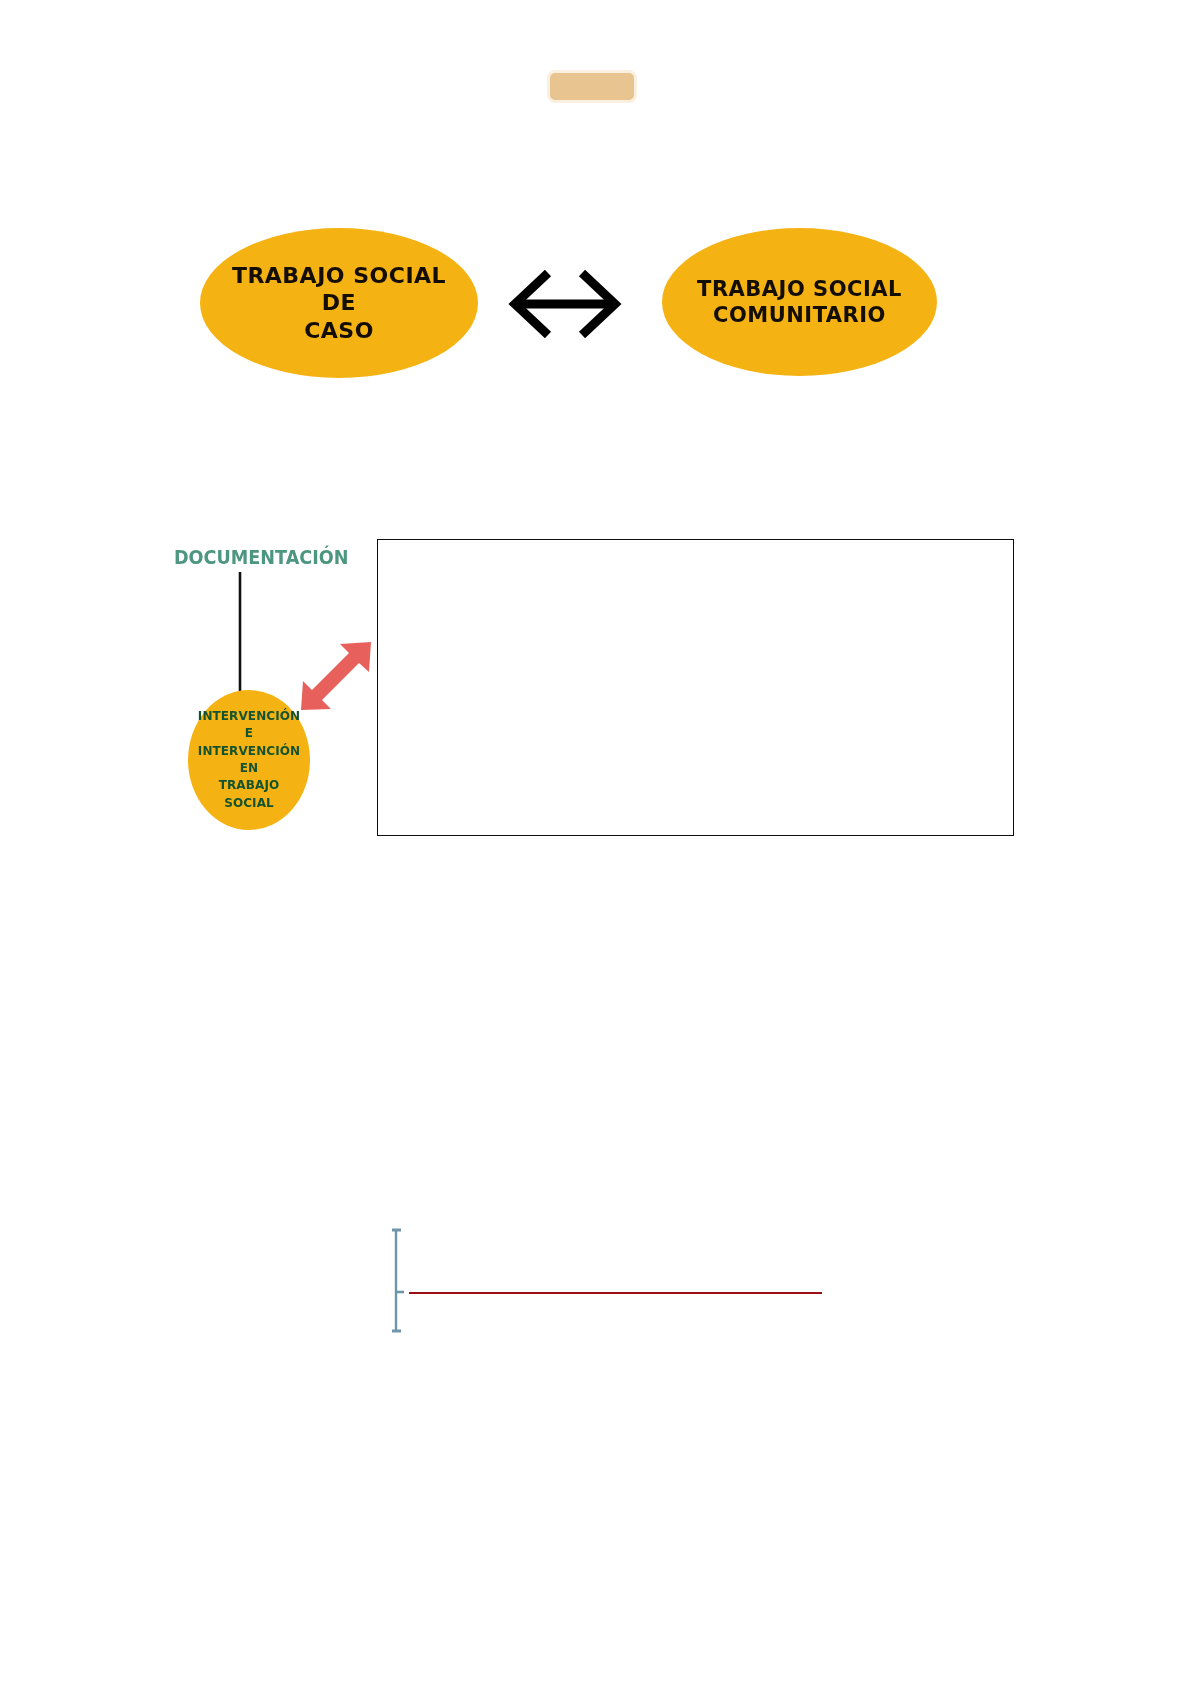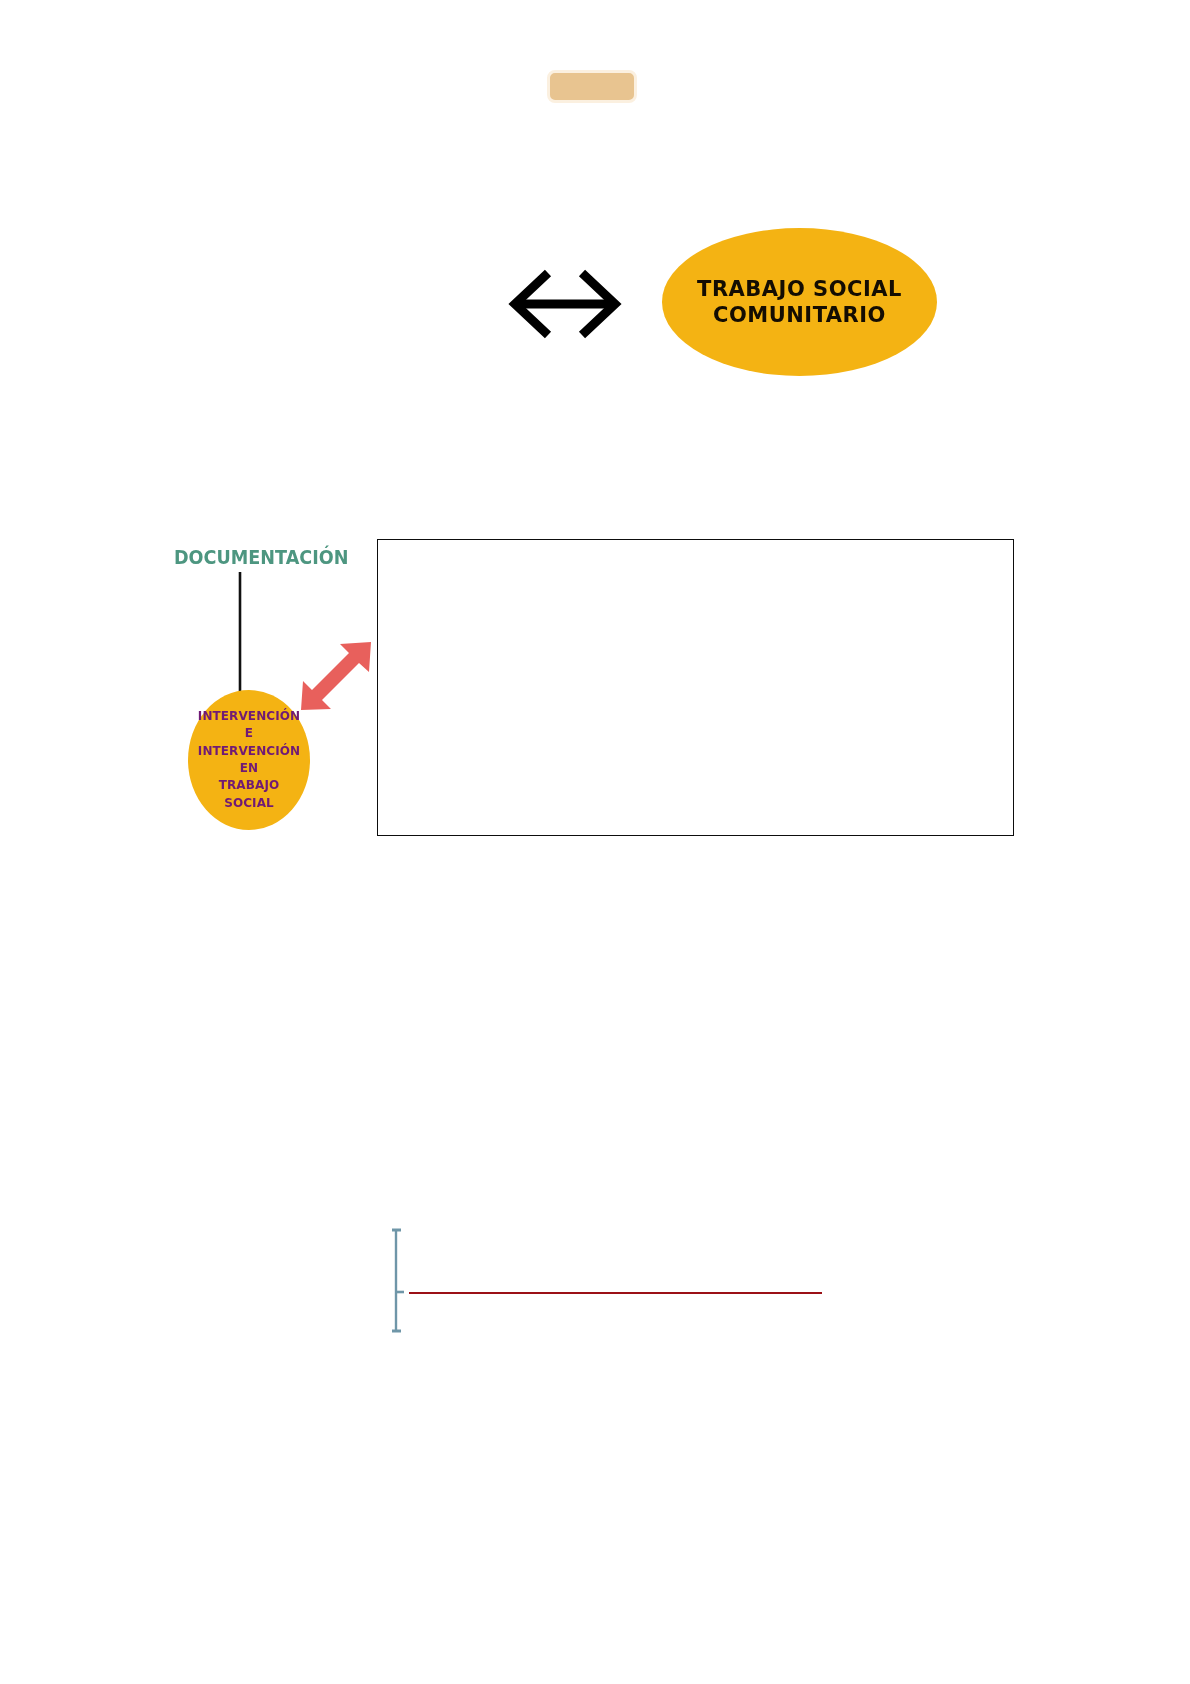--- a/index.html
+++ b/index.html
@@ -110,21 +110,21 @@
     border-radius: 50%;
     display: flex;
     align-items: center;
     justify-content: center;
   }
   .small-ellipse .txt {
     text-align: center;
     font-family: "DejaVu Sans", sans-serif;
     font-size: 12px;
     font-weight: 600;
-    color: #701a75;
+    color: #14532d;
     line-height: 1.45;
     letter-spacing: 0.1px;
     width: 112px;
   }
   .small-ellipse .txt span { display: block; }
 
   .red-arrow {
     position: absolute;
     left: 295px;
     top: 638px;
@@ -162,20 +162,26 @@
 </style>
 </head>
 <body>
 
 <div id="page">
 
   <div class="tan-box"></div>
 
   <div class="ellipse-band">
 
+    <div class="ellipse ellipse-left">
+      <div>
+        <span>TRABAJO SOCIAL DE</span>
+        <span>CASO</span>
+      </div>
+    </div>
 
     <div class="double-arrow">
       <svg width="122" height="78" viewBox="0 0 122 78">
         <g fill="none" stroke="#000000" stroke-width="9" stroke-linecap="butt" stroke-linejoin="miter">
           <path d="M10 39 L112 39"></path>
           <polyline points="44,8 11,39 44,70"></polyline>
           <polyline points="78,8 111,39 78,70"></polyline>
         </g>
       </svg>
     </div>

